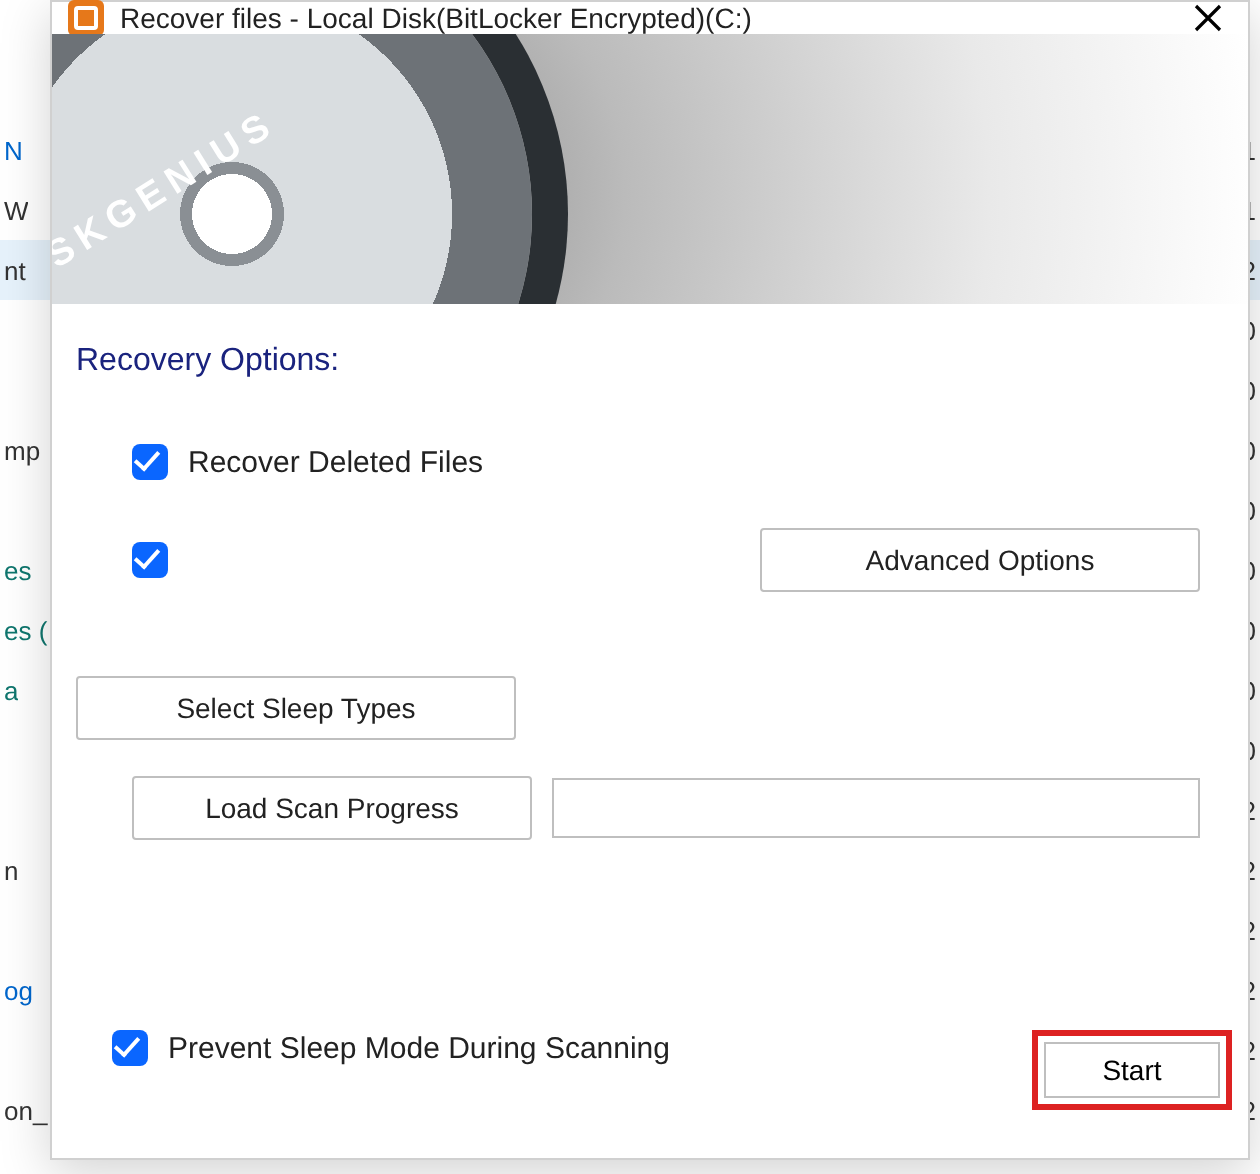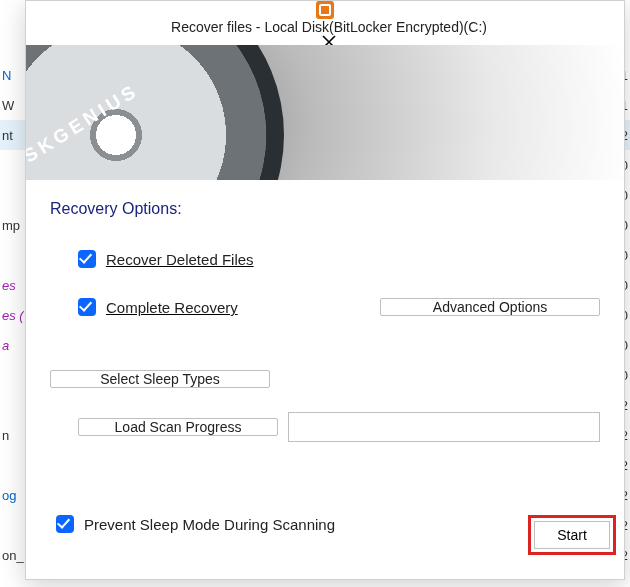--- a/index.html
+++ b/index.html
@@ -27,42 +27,41 @@
     align-items: center;
     justify-content: space-between;
     padding: 0 2px 0 2px;
     font-size: 13px;
     color: #333;
   }
   .bg-item .l { white-space: nowrap; overflow: hidden; }
   .bg-item .r { color: #333; }
   .bg-item.link .l { color: #0066cc; }
   .bg-item.sel { background: #e6f2fb; }
-  .bg-item.folder .l { color: #a21caf; font-style: italic; }
+  .bg-item.folder .l { color: #0f766e; }
 
   .dialog {
     position: absolute;
     left: 25px;
     top: 0;
     width: 600px;
     height: 580px;
     background: #ffffff;
     border: 1px solid #d0d0d0;
     box-shadow: 0 6px 24px rgba(0,0,0,.18);
     z-index: 10;
     display: flex;
     flex-direction: column;
   }
   .titlebar {
     display: flex;
     align-items: center;
-    height: 44px;
+    height: 16px;
     padding: 0 0 0 8px;
     background: #ffffff;
-    flex-direction: column;
   }
   .title-icon {
     width: 18px; height: 18px;
     background: #e6781a;
     border-radius: 3px;
     position: relative;
     margin-right: 8px;
     flex: 0 0 auto;
   }
   .title-icon::after {
@@ -104,40 +103,39 @@
     text-align:center;
     transform: rotate(-32deg);
     transform-origin: 90px 90px;
     font-weight: 800;
     font-size: 19px;
     letter-spacing: 4px;
     color: #fff;
   }
   .content {
     flex: 1;
-    padding: 20px 24px 16px 24px;
+    padding: 20px 24px 16px 12px;
     position: relative;
   }
   .section-title {
     color: #1a237e;
     font-size: 16px;
     margin-bottom: 26px;
   }
   .opt-row {
     display: flex;
     align-items: center;
     margin-bottom: 18px;
     min-height: 30px;
   }
   .opt-row .left {
     display:flex;
     align-items:flex-end;
     padding-left: 28px;
     flex: 1;
-    text-decoration: underline;
   }
   .cbx {
     width: 18px; height: 18px;
     border-radius: 4px;
     background: #0a66ff;
     position: relative;
     margin-right: 10px;
     flex: 0 0 auto;
     cursor: pointer;
   }
@@ -145,21 +143,21 @@
     content: "";
     position: absolute;
     left: 4px; top: 1px;
     width: 5px; height: 10px;
     border: solid #fff;
     border-width: 0 2.5px 2.5px 0;
     transform: rotate(42deg);
   }
   .opt-label { font-size: 15px; color: #222; }
   .btn {
-    height: 18px;
+    height: 32px;
     min-width: 170px;
     border: 1px solid #bfbfbf;
     background: #fff;
     font-size: 14px;
     color: #222;
     cursor: pointer;
     padding: 0 14px;
     border-radius: 2px;
   }
   .btn.wide { width: 220px; }
@@ -184,21 +182,21 @@
     display:flex;
     align-items:flex-start;
   }
   .footer-row .left { display:flex; align-items:center; padding-left: 6px; flex:1; }
   .start-wrap {
     border: 3px solid #d22;
     padding: 3px;
   }
   .start-btn {
     height: 28px;
-    width: 76px;
+    width: 88px;
     border: 1px solid #bfbfbf;
     background: #fff;
     font-size: 14px;
     cursor: pointer;
   }
 </style>
 </head>
 <body>
 
 <div class="bg-list">
@@ -292,21 +290,20 @@
     <div class="opt-row">
       <div class="left">
         <span class="cbx"></span>
         <span class="opt-label">Recover Deleted Files</span>
       </div>
     </div>
 
     <div class="opt-row">
       <div class="left">
         <span class="cbx"></span>
-        <span class="opt-label">Complete Recovery</span>
       </div>
       <button class="btn wide">Advanced Options</button>
     </div>
 
     <div style="height:24px"></div>
 
     <div class="opt-row">
       <button class="btn wide">Select Sleep Types</button>
     </div>
 

